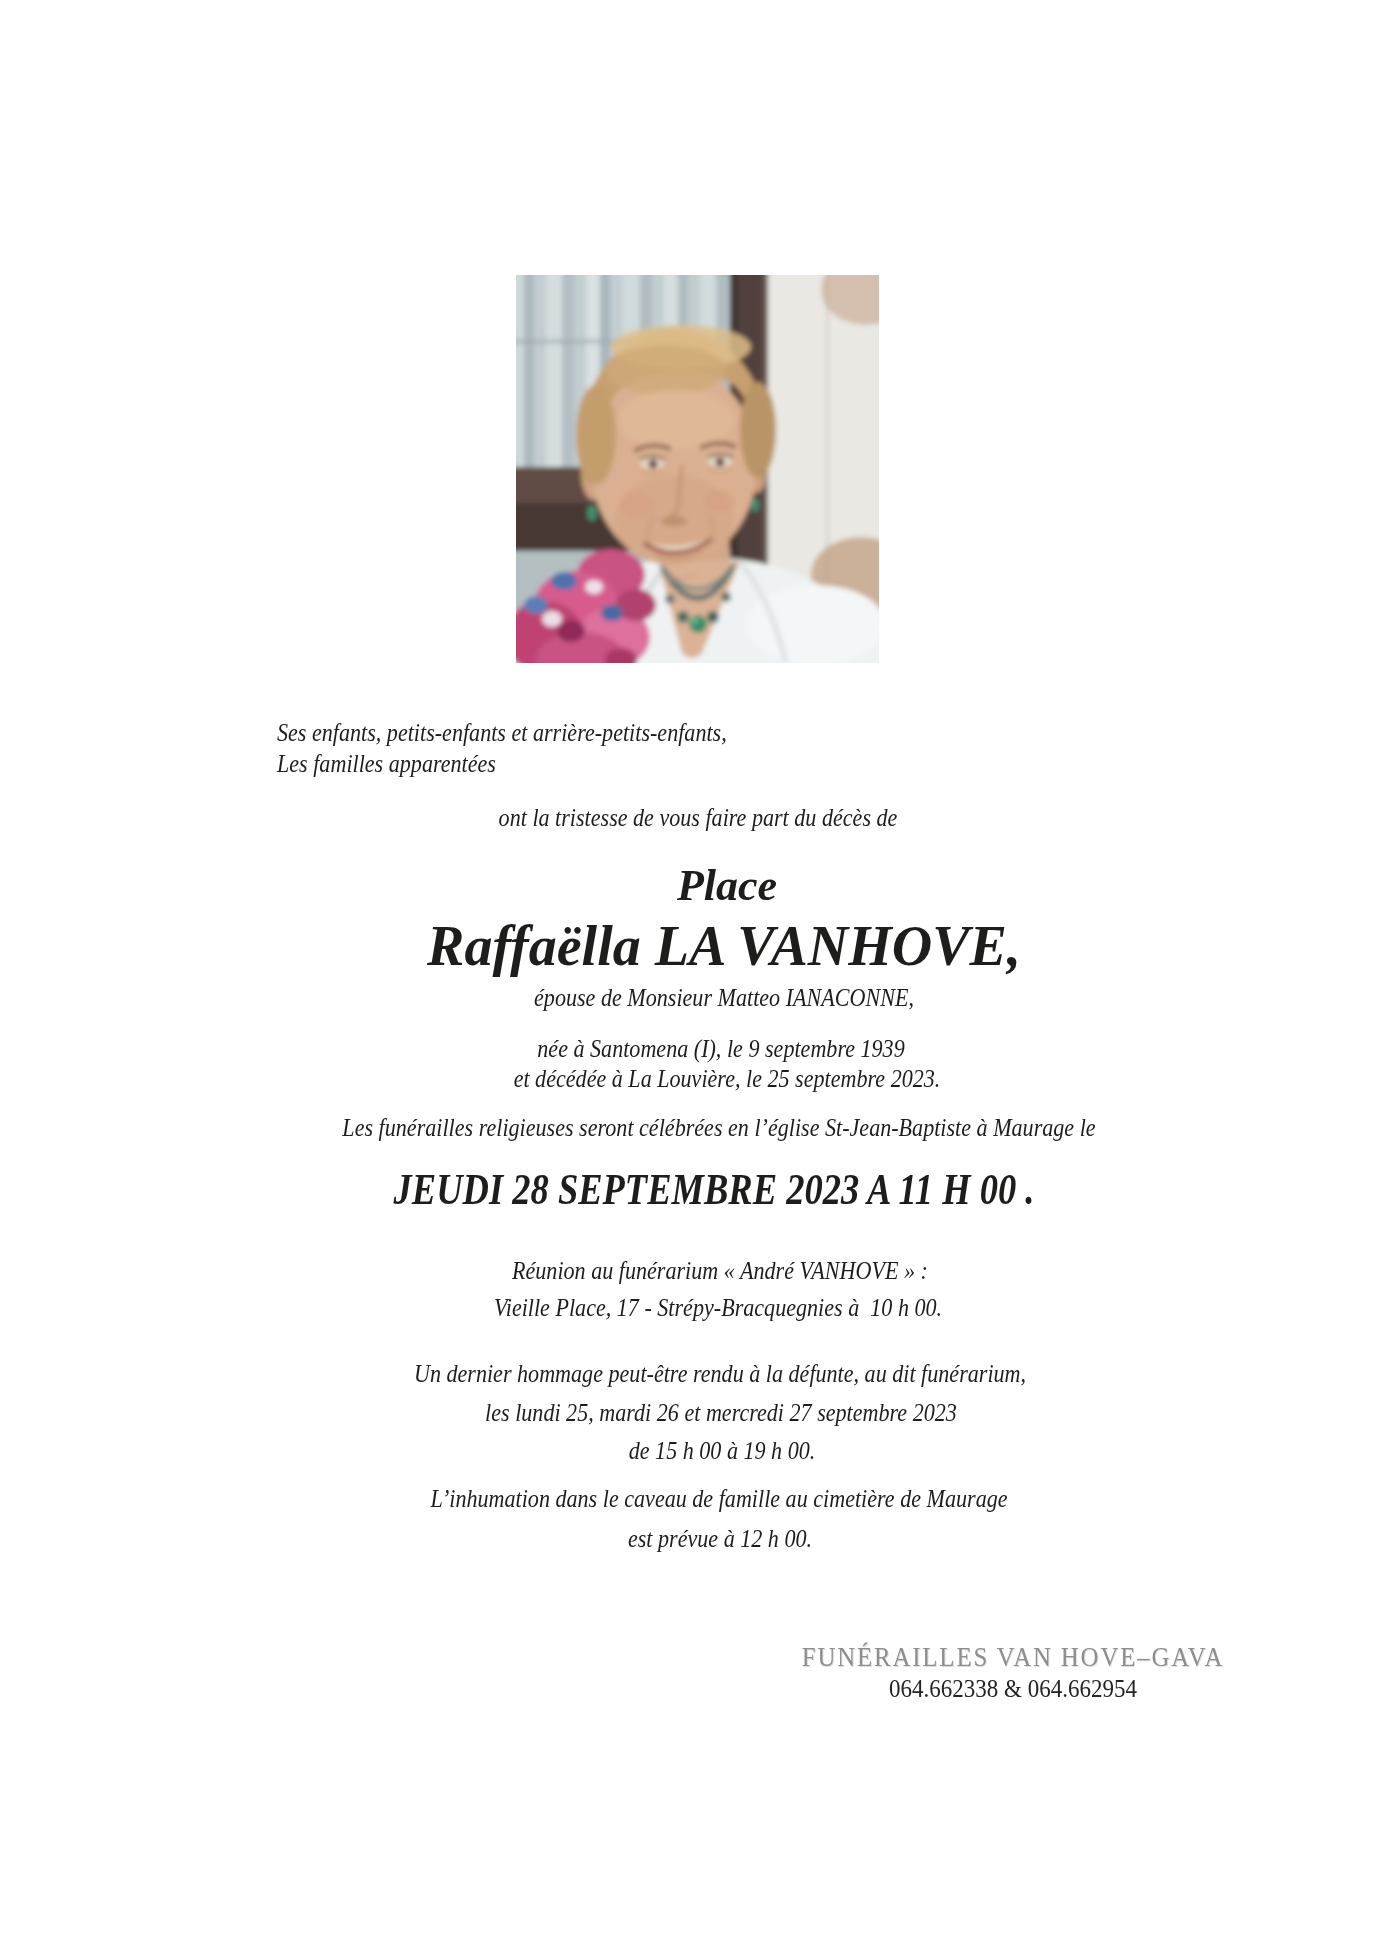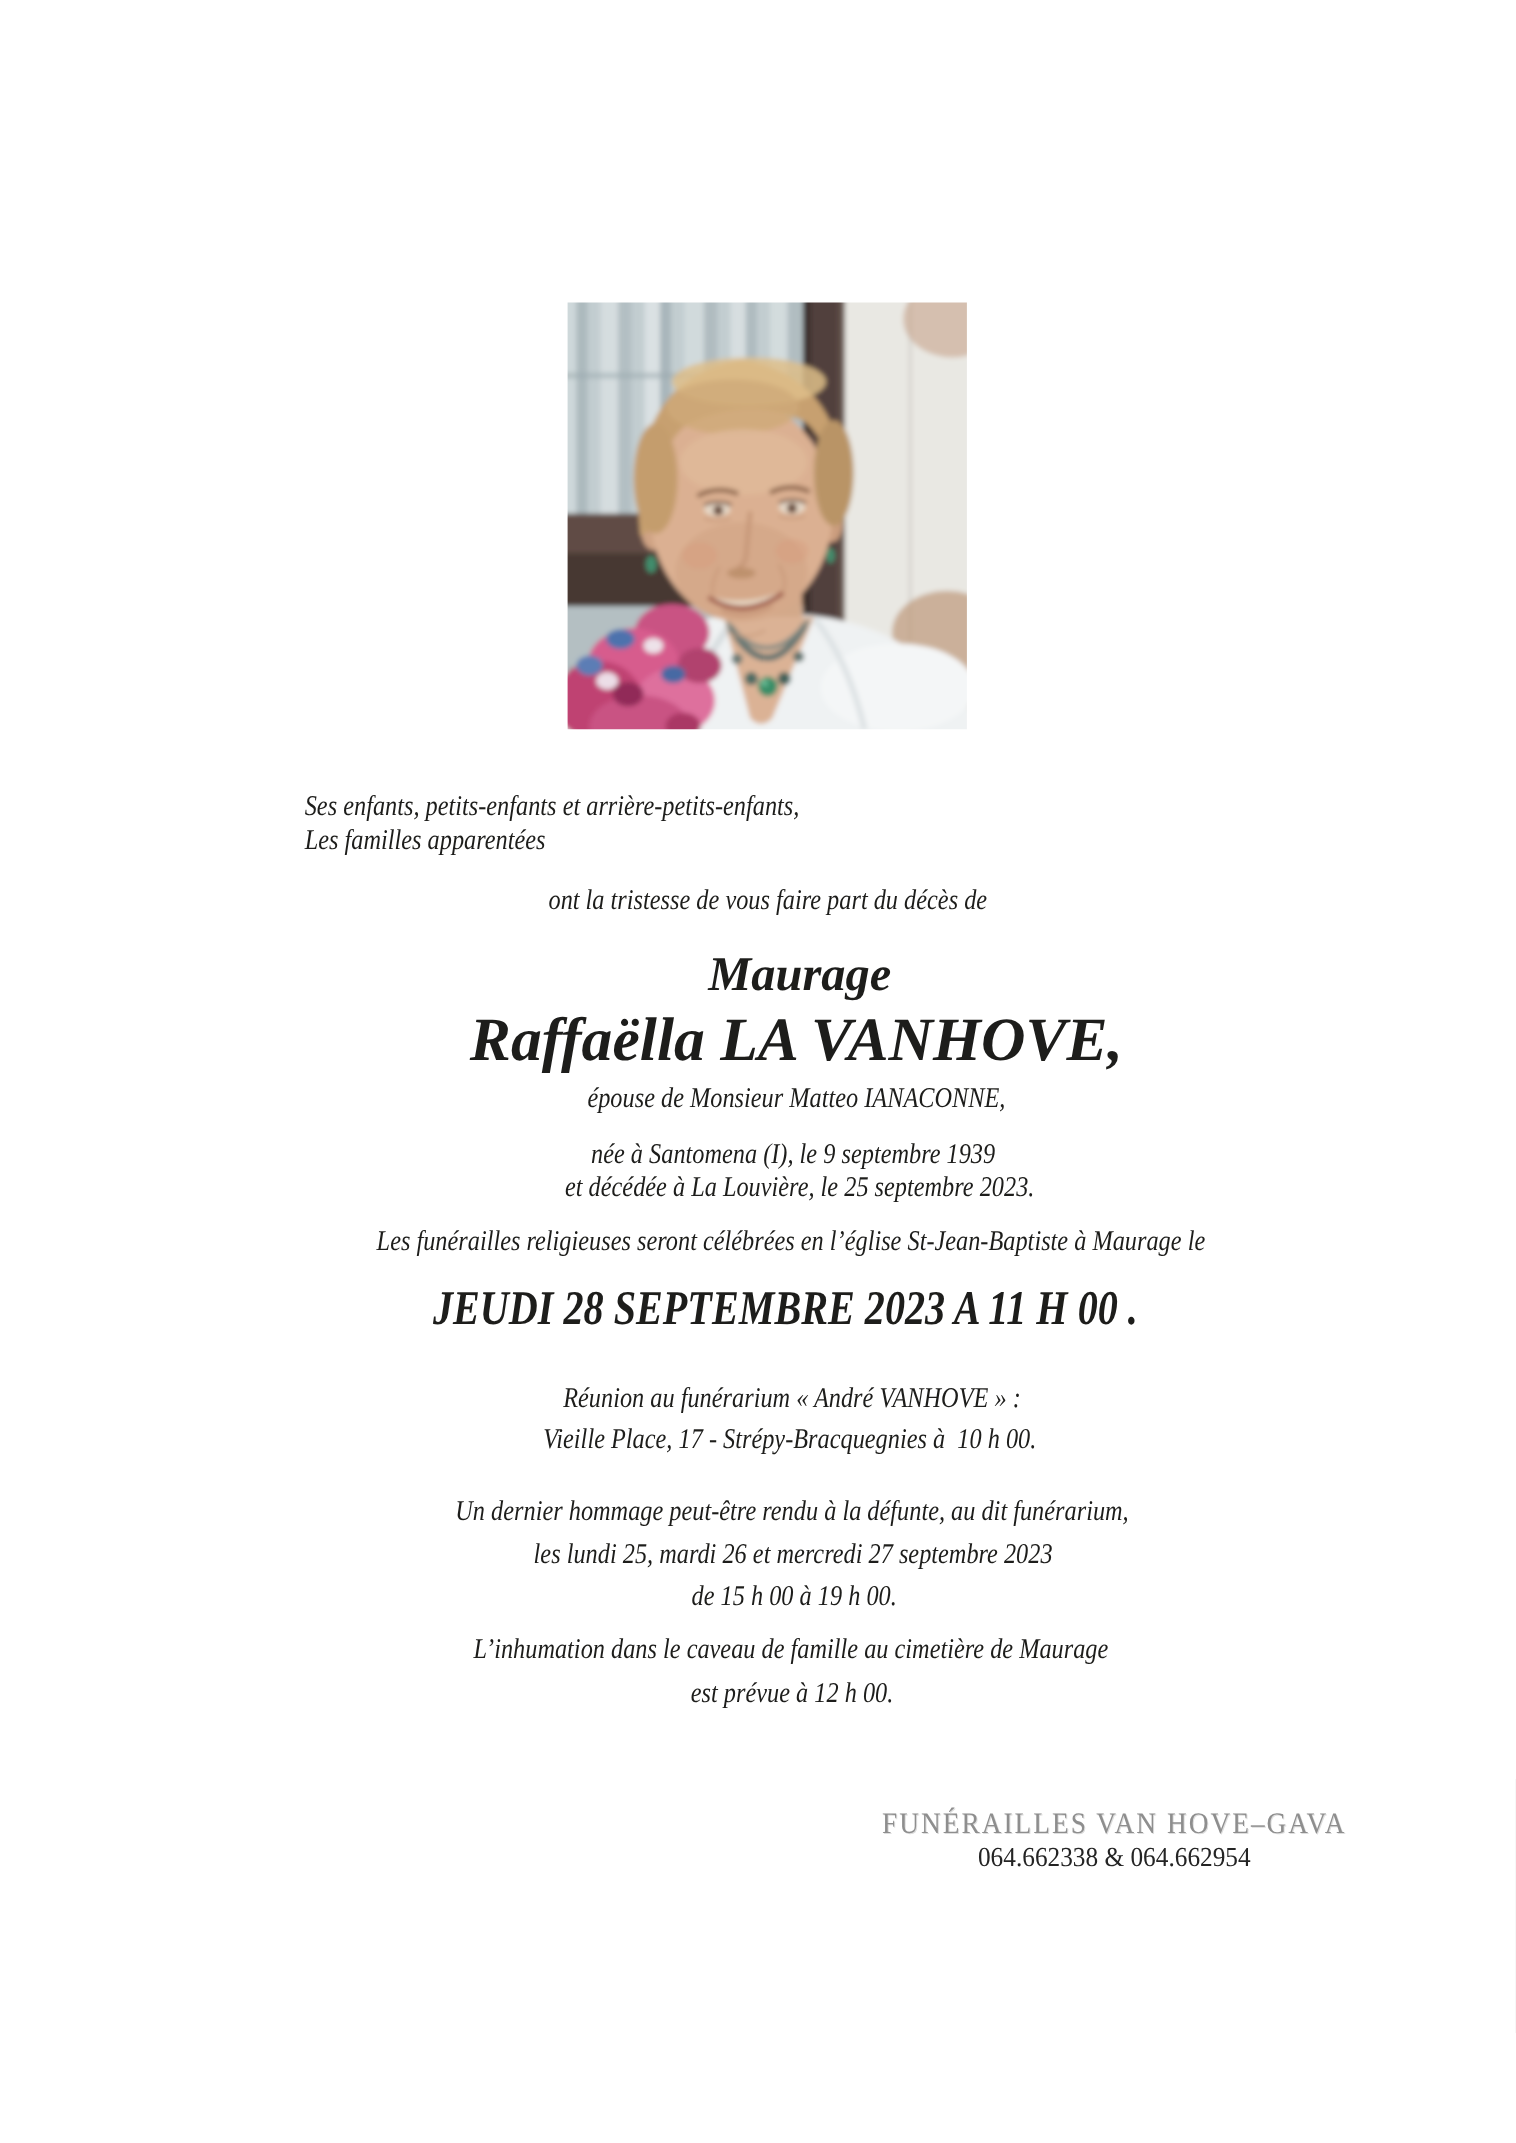--- a/index.html
+++ b/index.html
@@ -176,21 +176,21 @@
           <rect x="-10" y="-10" width="390" height="410" fill="#cfd8de" opacity="0.06"></rect>
         </g>
       </g>
     </svg>
   </div>
 
   <div class="ln lsq" style="left:277px;top:719px;font-size:26px;">Ses enfants, petits-enfants et arrière-petits-enfants,</div>
   <div class="ln lsq" style="left:277px;top:750px;font-size:26px;">Les familles apparentées</div>
   <div class="ln c" style="left:698px;top:804px;font-size:26px;">ont la tristesse de vous faire part du décès de</div>
 
-  <div class="ln cn b" style="left:727px;top:862px;font-size:44px;">Maurage</div>
+  <div class="ln cn b" style="left:727px;top:862px;font-size:44px;">Place</div>
   <div class="ln cn b" style="left:724px;top:916px;font-size:56px;">Raffaëlla LA VANHOVE,</div>
   <div class="ln c" style="left:724px;top:984px;font-size:26px;">épouse de Monsieur Matteo IANACONNE,</div>
 
   <div class="ln c" style="left:721px;top:1035px;font-size:26px;">née à Santomena (I), le 9 septembre 1939</div>
   <div class="ln c" style="left:727px;top:1065px;font-size:26px;">et décédée à La Louvière, le 25 septembre 2023.</div>
 
   <div class="ln c" style="left:719px;top:1114px;font-size:26px;">Les funérailles religieuses seront célébrées en l’église St-Jean-Baptiste à Maurage le</div>
   <div class="ln c83 b" style="left:714px;top:1166px;font-size:44px;">JEUDI 28 SEPTEMBRE 2023 A 11 H 00 .</div>
 
   <div class="ln c" style="left:720px;top:1257px;font-size:26px;">Réunion au funérarium « André VANHOVE » :</div>

